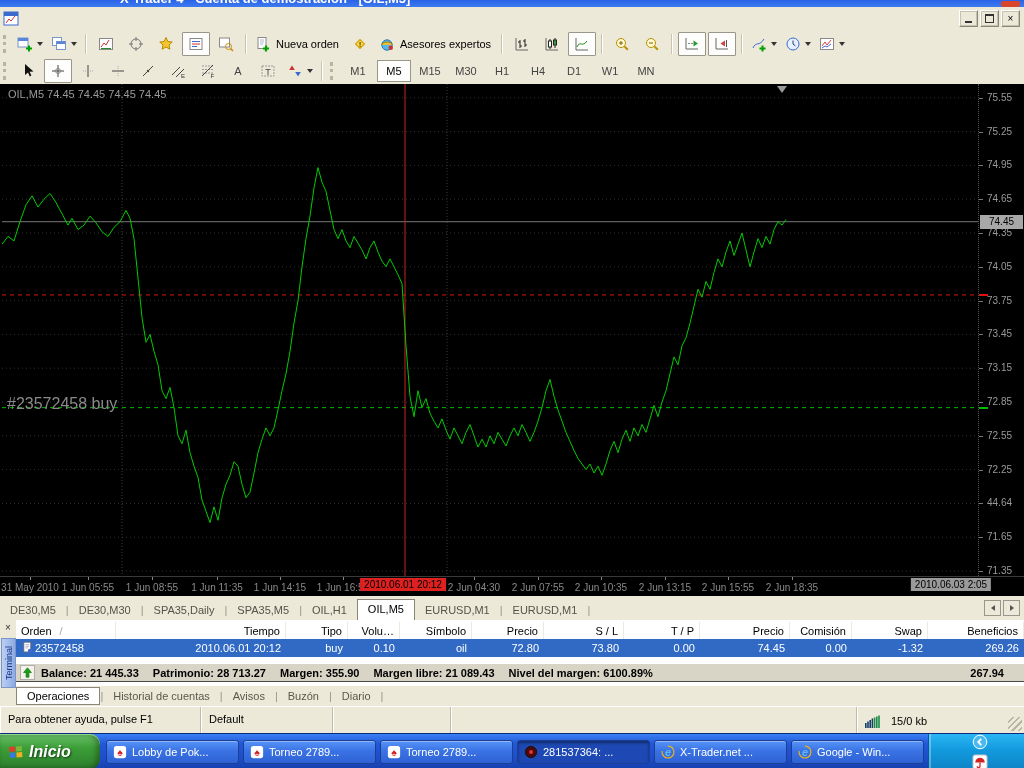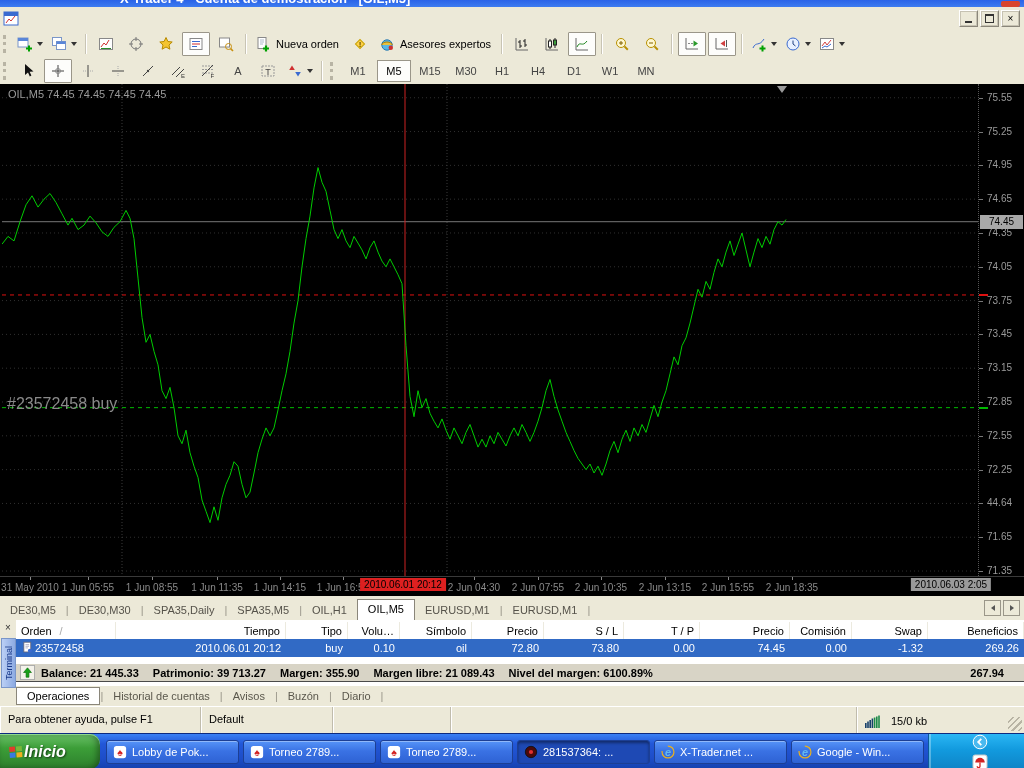--- a/index.html
+++ b/index.html
@@ -93,21 +93,21 @@
   .sb-profile{width:132px;}
   .sb-e1{width:118px;}
   .sb-e2{width:406px;}
   .sb-net{width:152px;display:flex;align-items:center;padding-top:0;gap:10px;}
   .sb-grip{flex:1;position:relative;}
   .grip-dots{position:absolute;right:2px;bottom:3px;width:14px;height:14px;
     background:repeating-linear-gradient(135deg,transparent 0 3px,#b8b4a4 3px 4.5px);}
   
   .taskbar{position:absolute;left:0;top:733px;width:1024px;height:35px;
     background:linear-gradient(#3a80f4,#2257d8 28%,#1d4dc8 70%,#1541ad);border-top:1px solid #0c2a80;}
-  .start{position:absolute;left:0;top:0;height:35px;width:100px;display:flex;align-items:center;padding-left:8px;box-sizing:border-box;
+  .start{position:absolute;left:0;top:0;height:35px;width:100px;display:flex;align-items:center;gap:5px;padding-left:8px;box-sizing:border-box;
     background:linear-gradient(#6cc26a,#3c9e38 40%,#2d7f2c);border-radius:0 10px 10px 0;
     box-shadow:0 1px 0 #8ed88c inset, -3px 0 6px rgba(0,0,0,.35) inset;color:#fff;font-weight:bold;font-style:italic;font-size:16px;
     text-shadow:1px 1px 2px rgba(0,0,0,.6);}
   .taskbtns{position:absolute;left:106px;right:100px;top:0;bottom:0;display:flex;align-items:center;gap:4px;}
   .taskbtn{flex:1;max-width:142px;height:24px;display:flex;align-items:center;gap:5px;padding:0 6px;box-sizing:border-box;
     background:linear-gradient(#5694f8,#3a72e4 45%,#2e62d4);border:1px solid #1c3f94;border-radius:3px;
     box-shadow:0 1px 0 rgba(255,255,255,.35) inset;color:#fff;overflow:hidden;white-space:nowrap;}
   .taskbtn.pressed{background:#1e49b4;box-shadow:0 2px 3px rgba(0,0,0,.4) inset;}
   .taskbtn .tlbl{overflow:hidden;text-overflow:ellipsis;font-size:11px;}
   .tray{position:absolute;right:0;top:0;height:35px;width:96px;display:flex;align-items:center;gap:4px;padding-left:6px;box-sizing:border-box;
@@ -577,21 +577,21 @@
         <div class="td r" style="width: 96px;">
           <span>269.26</span>
         </div>
       </div>
     <div class="summary" id="summary">
         <span class="sum-icon"><svg width="15" height="15" viewBox="0 0 16 16" xmlns="http://www.w3.org/2000/svg">
             <rect x="0.5" y="0.5" width="15" height="15" fill="#f4f2ea" stroke="#aaa"></rect>
             <path d="M8 3 l4.2 5 h-2.7 v5 h-3 v-5 H3.8z" fill="#18a018" stroke="#0a700a" stroke-width=".7"></path>
           </svg></span>
         <span class="part">Balance: 21 445.33</span>
-        <span class="part">Patrimonio: 39 713.27</span>
+        <span class="part">Patrimonio: 28 713.27</span>
         <span class="part">Margen: 355.90</span>
         <span class="part">Margen libre: 21 089.43</span>
         <span class="part">Nivel del margen: 6100.89%</span>
         <span class="total">267.94</span>
       </div>
     <div class="term-tabs" id="termTabs">
         <span class="ttab active">Operaciones</span>
         <span class="ttab-sep">|</span>
         <span class="ttab">Historial de cuentas</span>
         <span class="ttab-sep">|</span>

